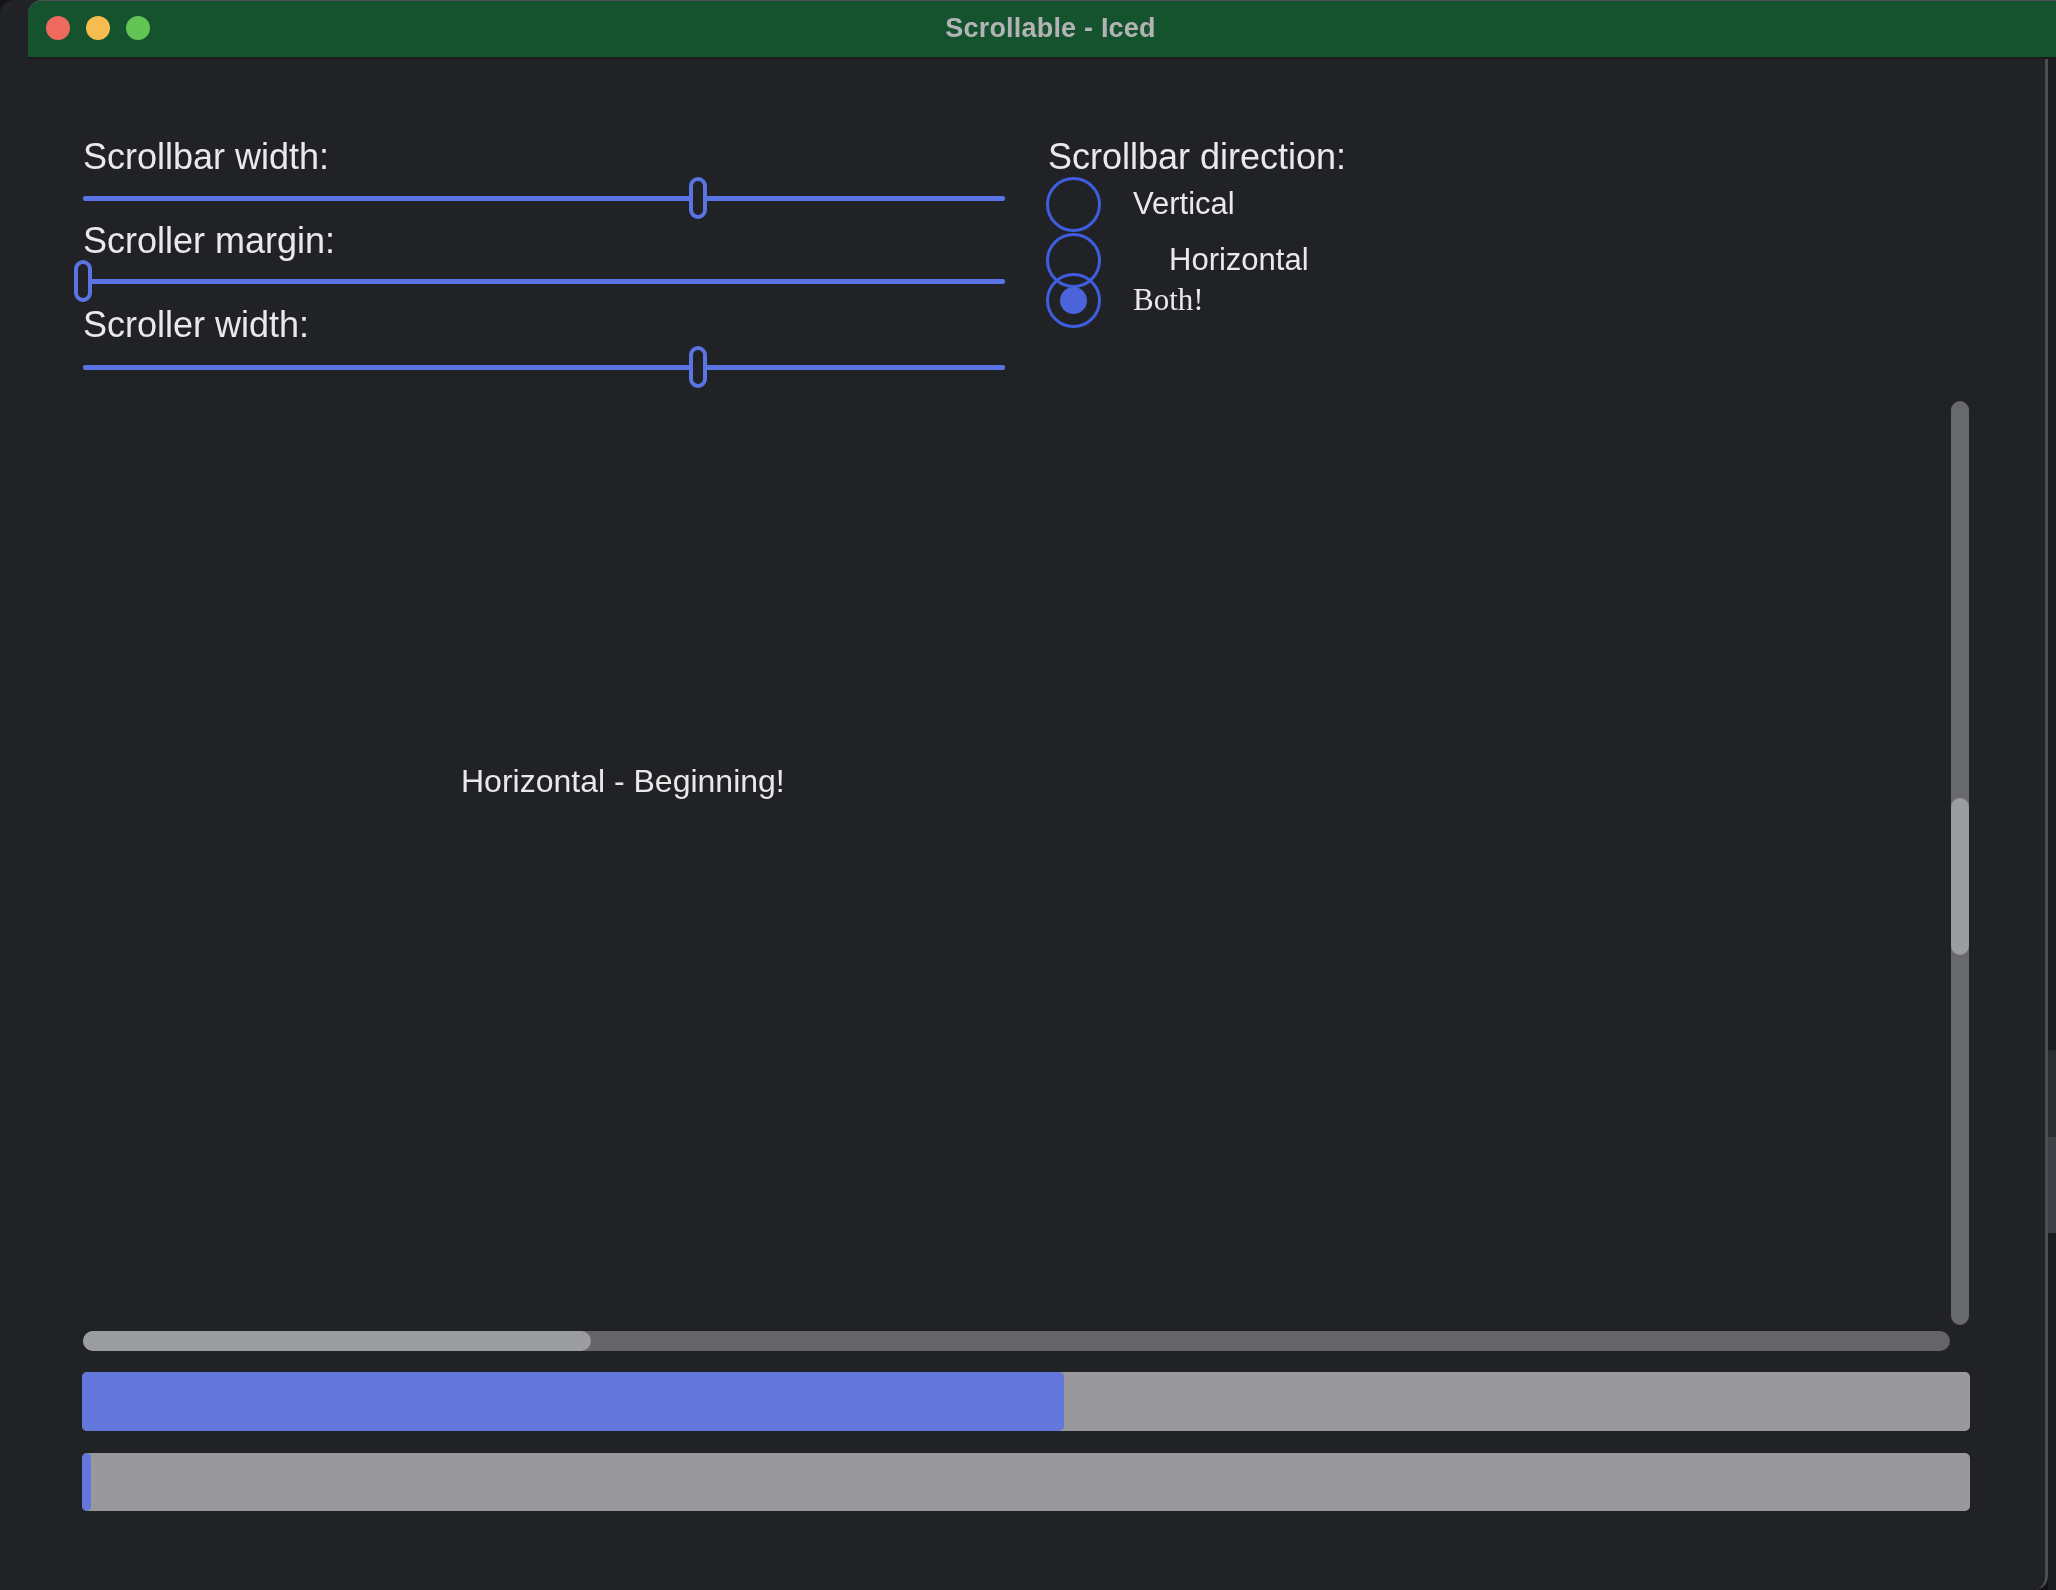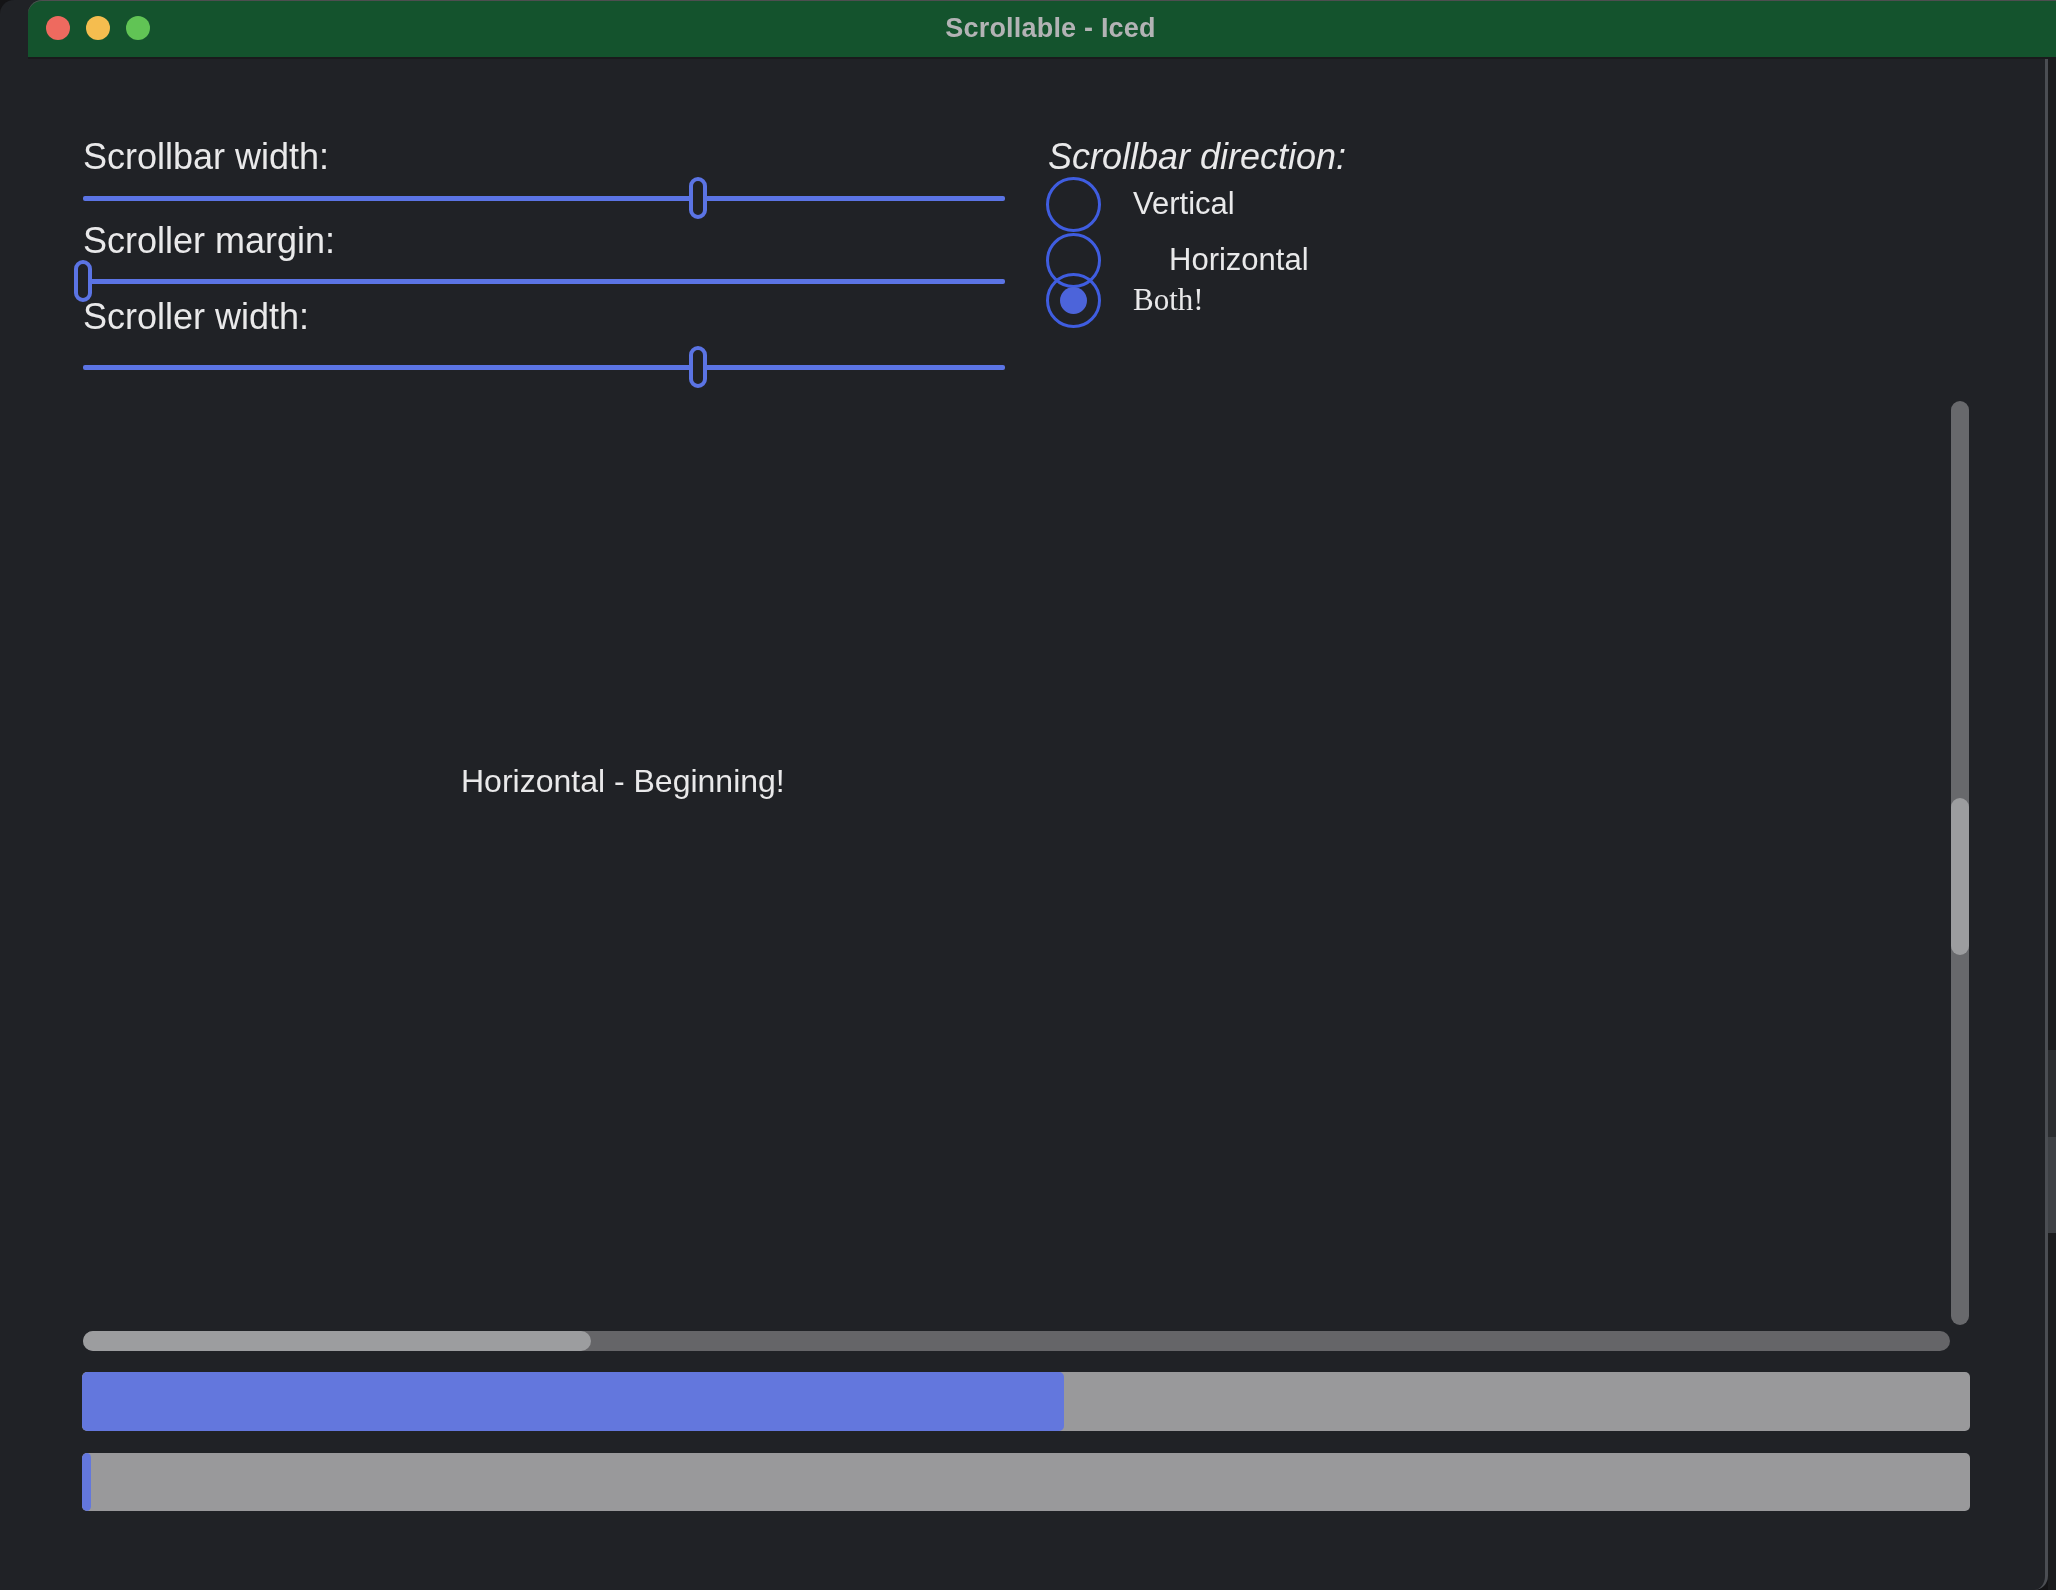--- a/index.html
+++ b/index.html
@@ -53,22 +53,22 @@
   .light.yellow { background: #f5bd4f; }
   .light.green  { background: #61c455; }
 
   
   .label {
     position: absolute;
     color: #e9e9ea; font-size: 36px; line-height: 40px; white-space: nowrap;
   }
   #lbl-sb-width   { left: 83px; top: 137px; }
   #lbl-sb-margin  { left: 83px; top: 221px; }
-  #lbl-sc-width   { left: 83px; top: 297px; }
-  #lbl-direction  { left: 1048px; top: 137px; font-style: italic; }
+  #lbl-sc-width   { left: 83px; top: 305px; }
+  #lbl-direction  { left: 1048px; top: 137px; }
 
   
   .slider {
     position: absolute; width: 922px; height: 42px; left: 83px;
   }
   #slider-sb-width  { top: 177px; }
   #slider-sb-margin { top: 260px; }
   #slider-sc-width  { top: 346px; }
   .slider .rail {
     position: absolute; left: 0; right: 0; top: 19px; height: 5px;

